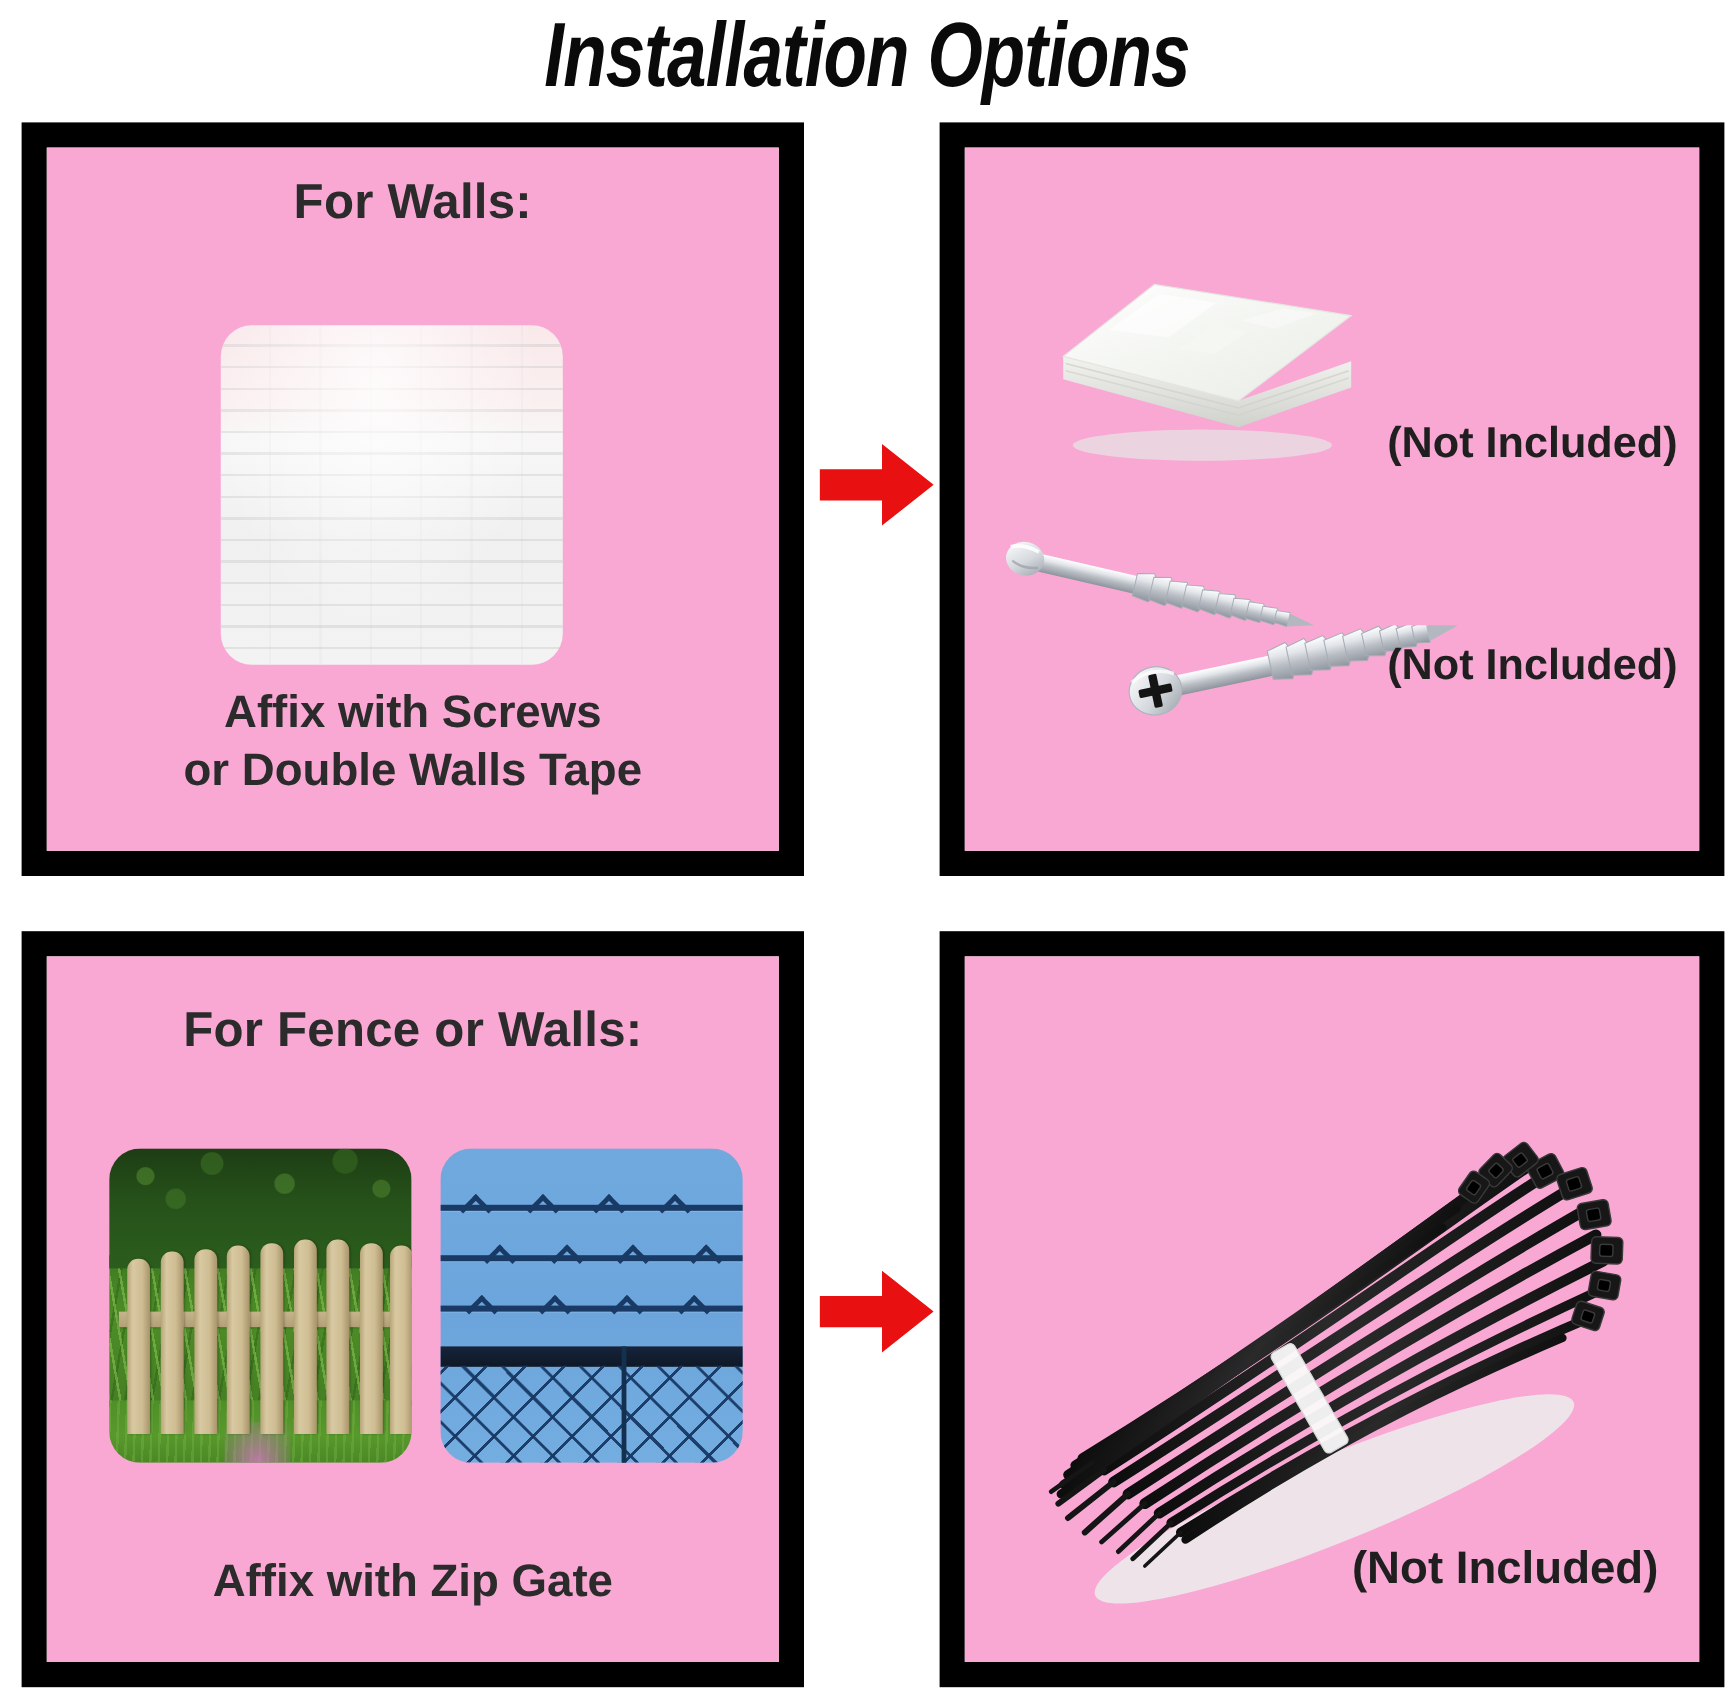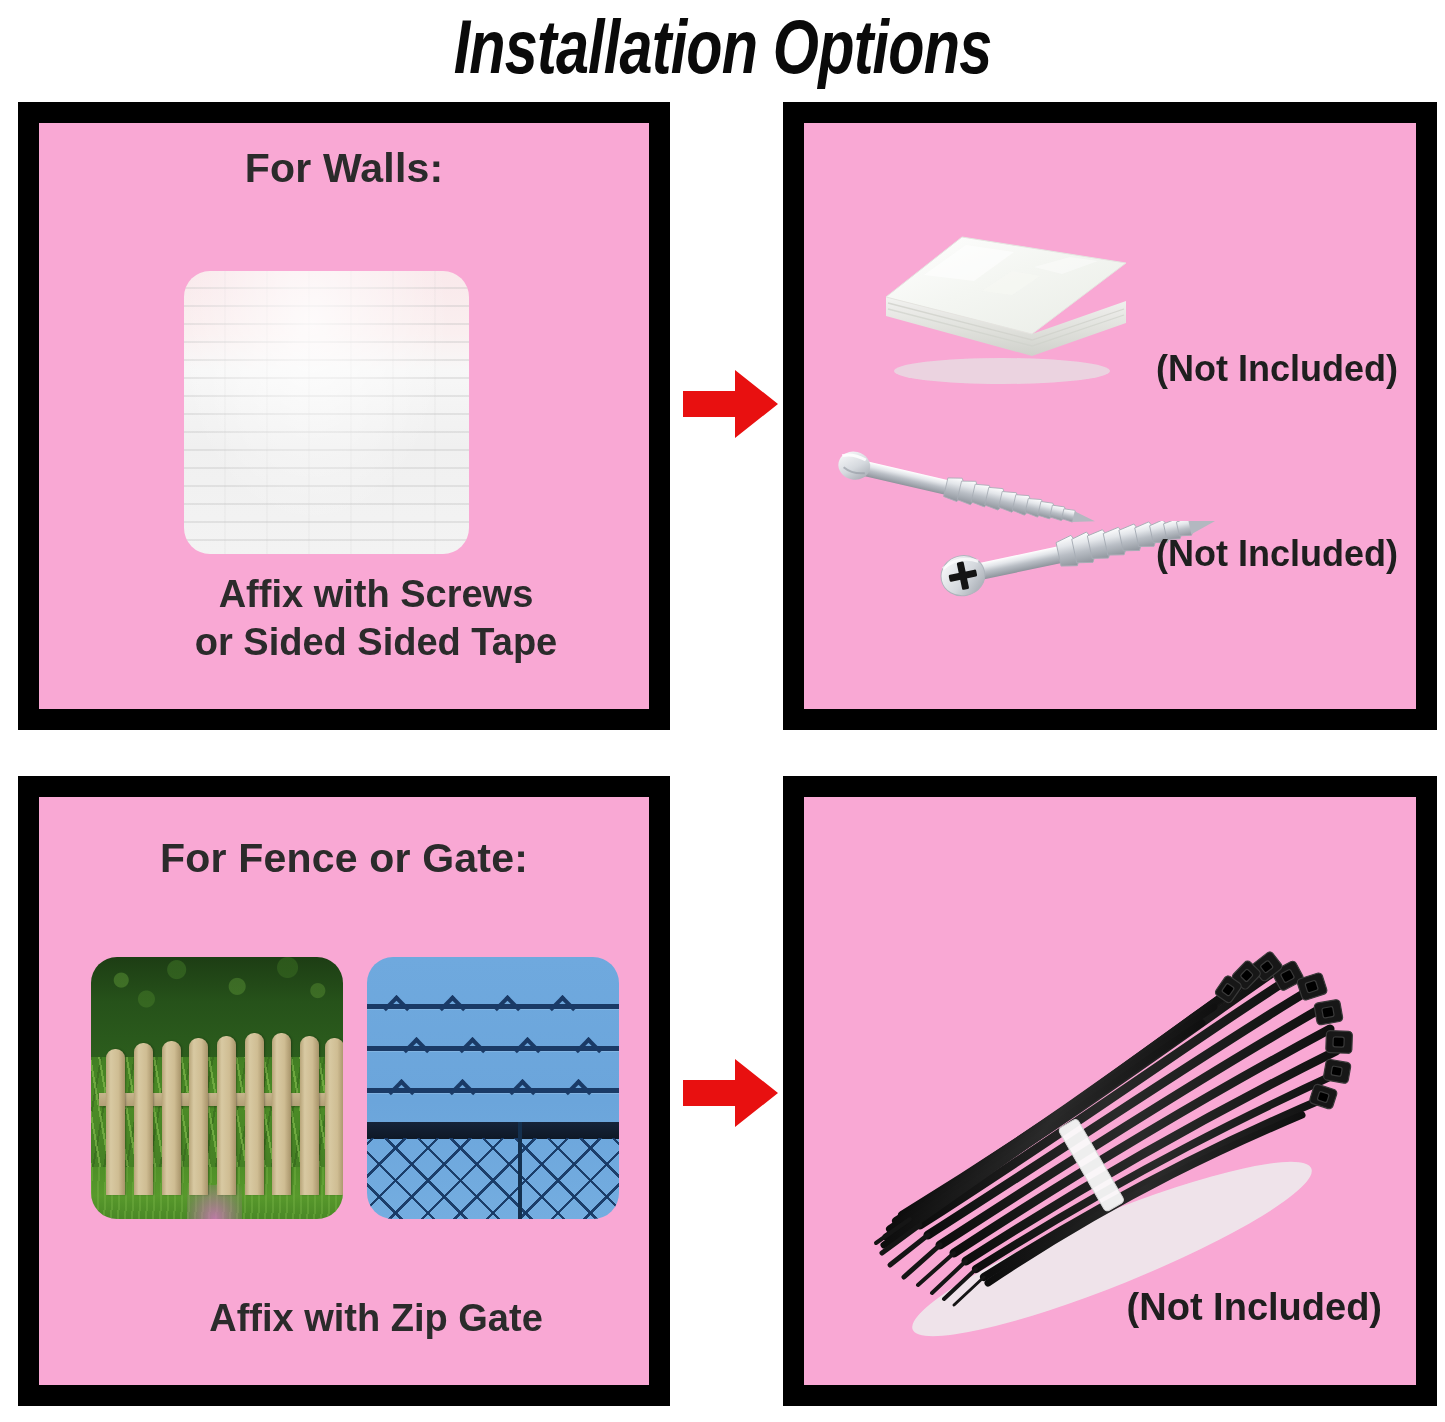--- a/index.html
+++ b/index.html
@@ -69,21 +69,20 @@
   #fence-heading { top: 38px; }
 
   .panel-caption {
     position: absolute;
     width: 100%;
     text-align: center;
     font-size: 38px;
     font-weight: bold;
     color: #2b2b2b;
     line-height: 1.28;
-    padding-left: 32px;
   }
   #walls-caption { bottom: 42px; }
   #fence-caption { bottom: 42px; }
 
   .not-included-label {
     position: absolute;
     font-size: 36px;
     font-weight: bold;
     color: #1f1f1f;
     white-space: nowrap;
@@ -300,21 +299,21 @@
     <div class="panel-heading" id="walls-heading">For Walls:</div>
 
     <div id="wall-swatch">
       <div class="brick-lines"></div>
       <div class="brick-verticals"></div>
       <div class="wall-sheen"></div>
     </div>
 
     <div class="panel-caption" id="walls-caption">
       <div>Affix with Screws</div>
-      <div>or Sided Sided Tape</div>
+      <div>or Double Walls Tape</div>
     </div>
 
   </div>
 </div>
 
 <div class="red-arrow" id="arrow-top">
   <svg viewBox="0 0 96 72" width="96" height="72" aria-hidden="true">
     <polygon points="0,23 52,23 52,2 95,36 52,70 52,49 0,49" fill="#E81010"></polygon>
   </svg>
 </div>
@@ -432,21 +431,21 @@
     </div>
 
     <div class="not-included-label" id="screw-not-included">(Not Included)</div>
 
   </div>
 </div>
 
 <div class="panel" id="panel-fence">
   <div class="panel-inner">
 
-    <div class="panel-heading" id="fence-heading">For Fence or Gate:</div>
+    <div class="panel-heading" id="fence-heading">For Fence or Walls:</div>
 
     <div class="fence-photo" id="photo-wood-fence">
       <div class="wood-grass-bg"></div>
       <div class="wood-grass-blades"></div>
       <div class="wood-sky-hedge"></div>
       <div class="wood-hedge-texture"></div>
       <div class="wood-lawn"></div>
       <div class="wood-lawn-texture"></div>
       <div class="wood-path"></div>
       <div class="picket-rail" style="top:52%;"></div>

